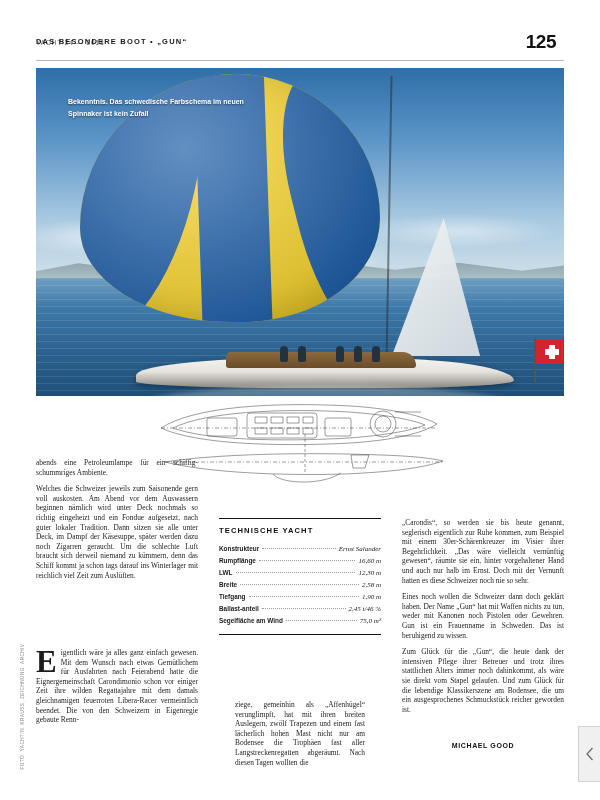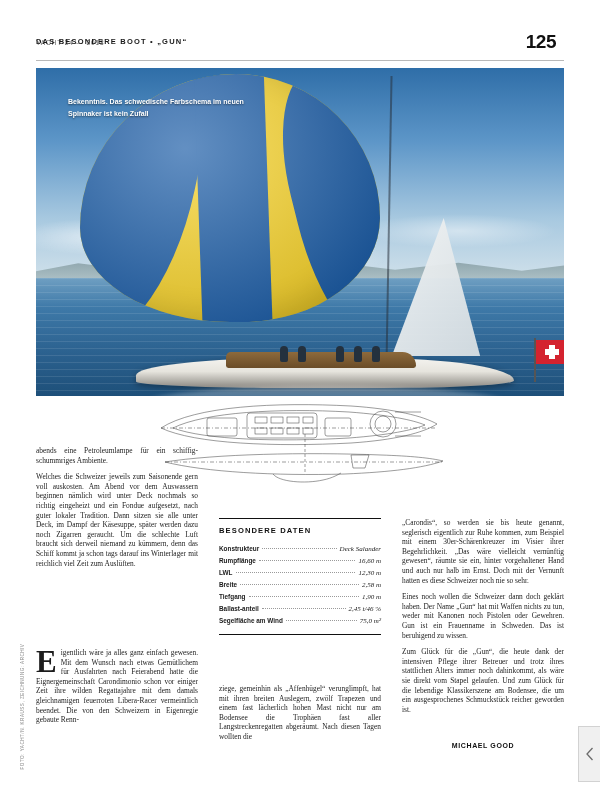--- a/index.html
+++ b/index.html
@@ -201,21 +201,21 @@
   
   .col {
     position: absolute;
     font-size: 7.4px;
     line-height: 9.6px;
     text-align: justify;
     color: #1c1c1c;
     hyphens: auto;
   }
   .col p { margin: 0 0 7px 0; }
-  .col1 { left: 36px; top: 446px; width: 162px; }
+  .col1 { left: 36px; top: 458px; width: 162px; }
   .col3 { left: 402px; top: 518px; width: 162px; }
 
   .dropcap-block {
     position: absolute;
     left: 36px; top: 648px; width: 162px;
     font-size: 7.4px; line-height: 9.6px; text-align: justify; color: #1c1c1c;
   }
   .dropcap {
     float: left;
     font-family: "Liberation Serif", serif;
@@ -389,26 +389,26 @@
     <p>abends eine Petroleumlampe für ein schiffig-schummriges Ambiente.</p>
     <p>Welches die Schweizer jeweils zum Saisonende gern voll auskosten. Am Abend vor dem Auswassern beginnen nämlich wird unter Deck nochmals so richtig eingeheizt und ein Fondue aufgesetzt, nach guter lokaler Tradition. Dann sitzen sie alle unter Deck, im Dampf der Käsesuppe, später werden dazu noch Zigarren geraucht. Um die schlechte Luft braucht sich derweil niemand zu kümmern, denn das Schiff kommt ja schon tags darauf ins Winterlager mit reichlich viel Zeit zum Auslüften.</p>
   </div>
 
   <div class="dropcap-block">
     <span class="dropcap">E</span><span>igentlich wäre ja alles ganz einfach gewesen. Mit dem Wunsch nach etwas Gemütlichem für Ausfahrten nach Feierabend hatte die Eignergemeinschaft Carondimonio schon vor einiger Zeit ihre wilden Regattajahre mit dem damals gleichnamigen feuerroten Libera-Racer vermeintlich beendet. Die von den Schweizern in Eigenregie gebaute Renn-</span>
   </div>
 
   <div class="techbox">
     <div class="tech-rule-top"></div>
-    <div class="tech-title">BESONDERE DATEN</div>
+    <div class="tech-title">TECHNISCHE YACHT</div>
 
     <div class="tech-row">
       <span class="tech-key">Konstrukteur</span>
       <span class="tech-dots"></span>
-      <span class="tech-val">Deck Salander</span>
+      <span class="tech-val">Ernst Salander</span>
     </div>
     <div class="tech-row">
       <span class="tech-key">Rumpflänge</span>
       <span class="tech-dots"></span>
       <span class="tech-val">16,60 m</span>
     </div>
     <div class="tech-row">
       <span class="tech-key">LWL</span>
       <span class="tech-dots"></span>
       <span class="tech-val">12,30 m</span>
@@ -431,21 +431,21 @@
     <div class="tech-row">
       <span class="tech-key">Segelfläche am Wind</span>
       <span class="tech-dots"></span>
       <span class="tech-val">75,0 m²</span>
     </div>
 
     <div class="tech-rule-bottom"></div>
   </div>
 
   <div class="col2b">
-    <p style="margin:0">ziege, gemeinhin als „Affenhügel“ verunglimpft, hat mit ihren breiten Auslegern, zwölf Trapezen und einem fast lächerlich hohen Mast nicht nur am Bodensee die Trophäen fast aller Langstreckenregatten abgeräumt. Nach diesen Tagen wollten die</p>
+    <p style="margin:16px">ziege, gemeinhin als „Affenhügel“ verunglimpft, hat mit ihren breiten Auslegern, zwölf Trapezen und einem fast lächerlich hohen Mast nicht nur am Bodensee die Trophäen fast aller Langstreckenregatten abgeräumt. Nach diesen Tagen wollten die</p>
   </div>
 
   <div class="col col3">
     <p>„Carondis“, so werden sie bis heute genannt, seglerisch eigentlich zur Ruhe kommen, zum Beispiel mit einem 30er-Schärenkreuzer im Visier ihrer Begehrlichkeit. „Das wäre vielleicht vernünftig gewesen“, räumte sie ein, hinter vorgehaltener Hand und auch nur halb im Ernst. Doch mit der Vernunft hatten es diese Schweizer noch nie so sehr.</p>
     <p>Eines noch wollen die Schweizer dann doch geklärt haben. Der Name „Gun“ hat mit Waffen nichts zu tun, weder mit Kanonen noch Pistolen oder Gewehren. Gun ist ein Frauenname in Schweden. Das ist beruhigend zu wissen.</p>
     <p>Zum Glück für die „Gun“, die heute dank der intensiven Pflege ihrer Betreuer und trotz ihres stattlichen Alters immer noch dahinkommt, als wäre sie direkt vom Stapel gelaufen. Und zum Glück für die lebendige Klassikerszene am Bodensee, die um ein ausgesprochenes Schmuckstück reicher geworden ist.</p>
   </div>
 
   <div class="author">MICHAEL GOOD</div>
 

